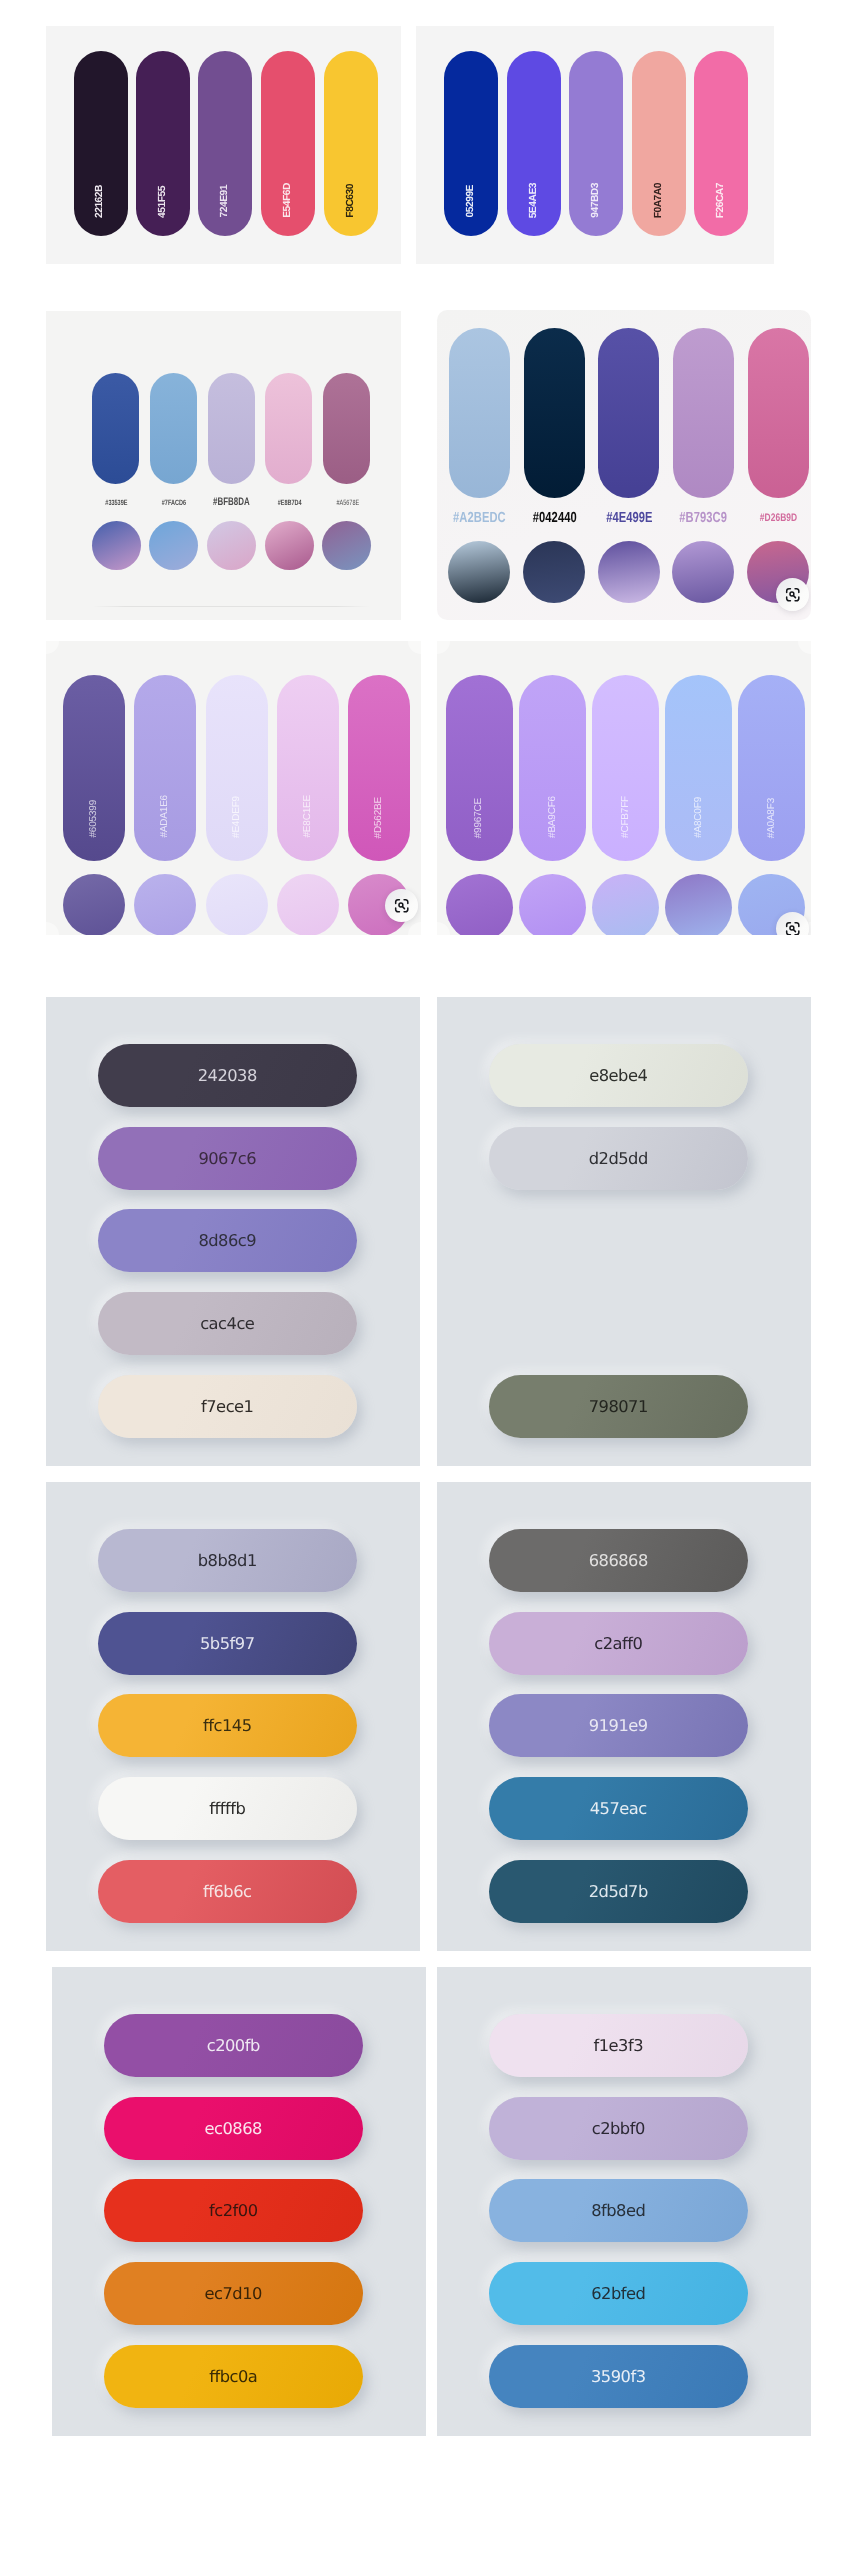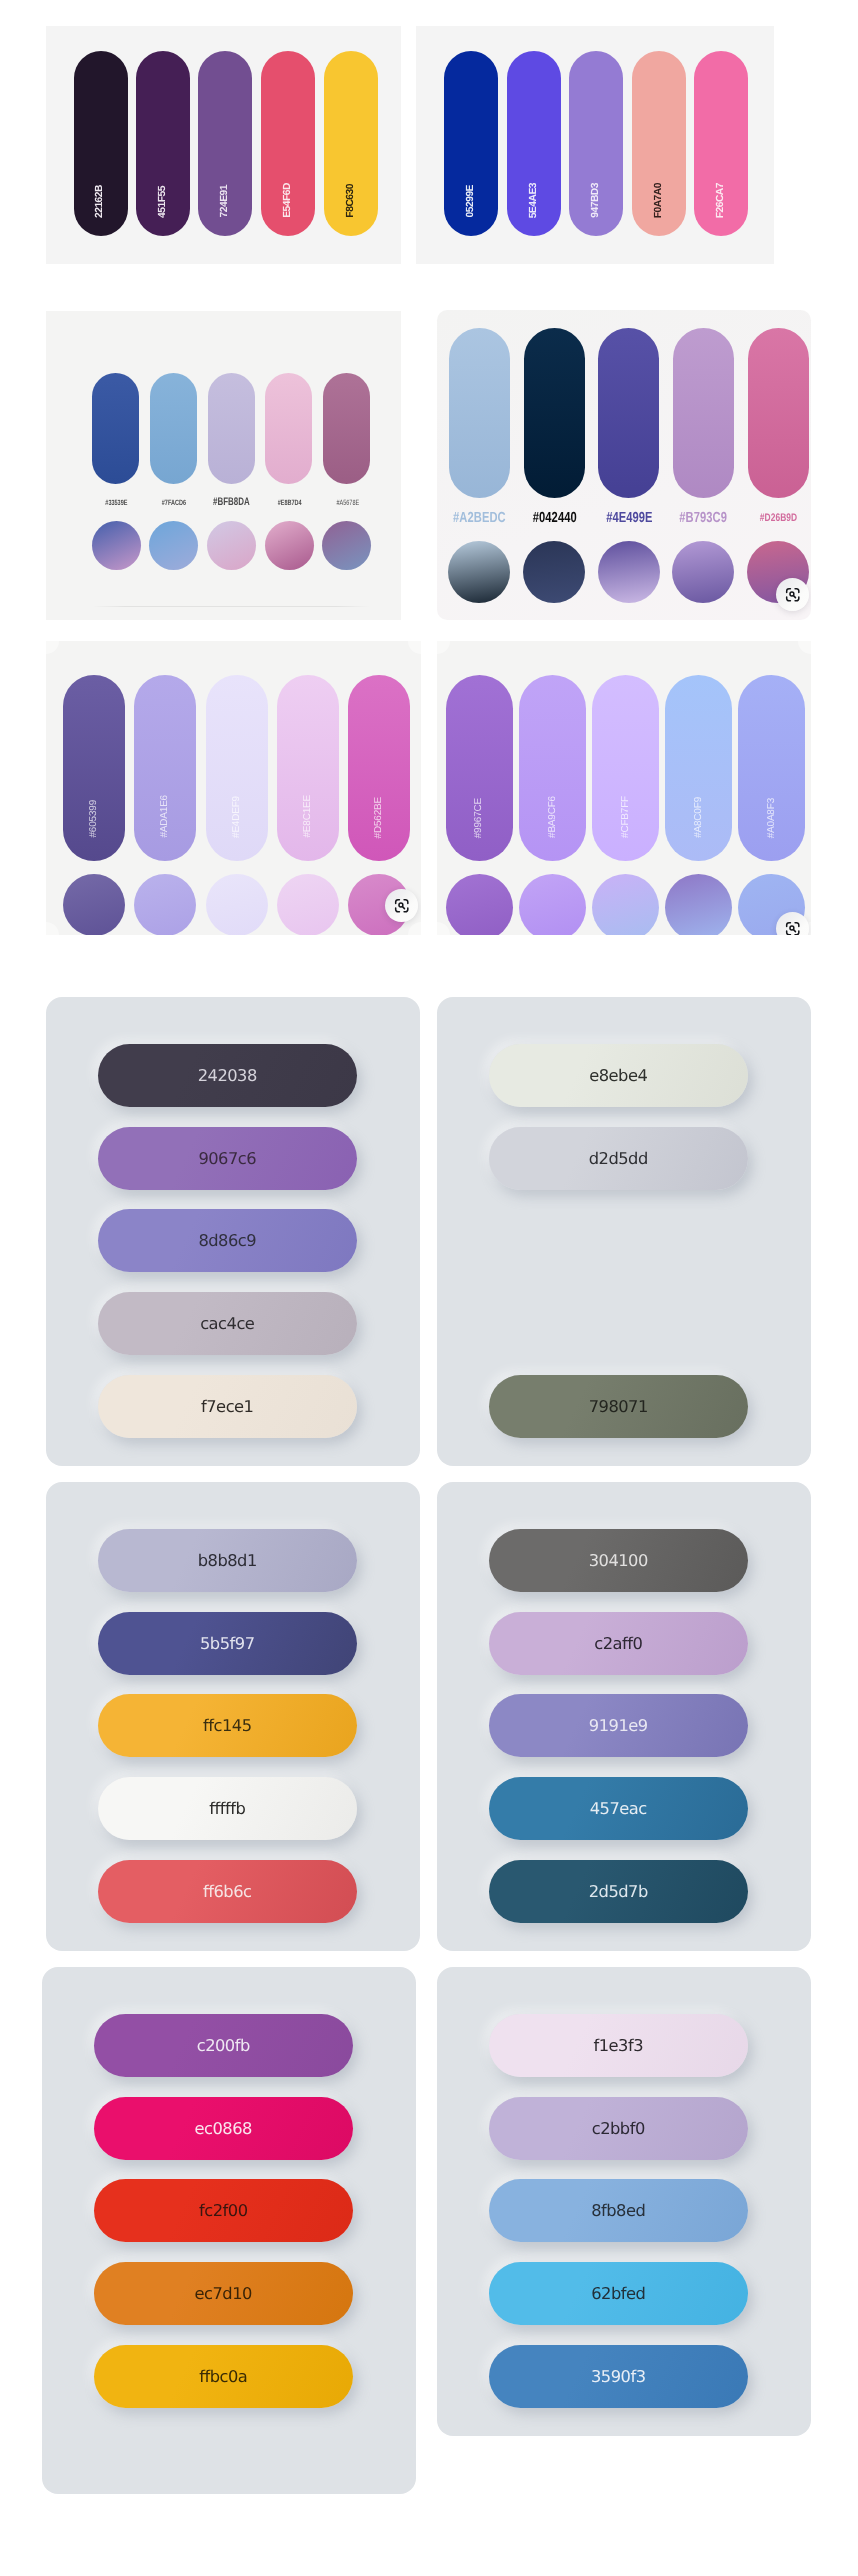--- a/index.html
+++ b/index.html
@@ -29,21 +29,21 @@
   .hxc { display:inline-block; transform-origin:center; }
   .dot { position:absolute; border-radius:50%; }
   .divider { position: absolute; height: 0.9px; }
 
   .fab { position: absolute; border-radius: 50%;
          background: linear-gradient(135deg,#e9e9ed 0%,#f2f2f3 38%,#fbfbfa 65%,#fdfdfc 100%);
          display:flex; align-items:center; justify-content:center;
          box-shadow: 0 1.7px 6px rgba(40,40,60,.13); }
   .fab svg { display:block; }
 
-  .cardB { position:absolute; overflow:hidden;border-radius:16px; }
+  .cardB { position:absolute; overflow:hidden; }
   .nbar { position:absolute; border-radius: 858px;
           display:flex; align-items:center; justify-content:center;
           font-size: 16.3px; letter-spacing:-0.5px; text-indent:-0.5px;
           font-family:"DejaVu Sans", sans-serif; }
 </style>
 </head>
 <body>
 
 <div class="page">
 <div class="card cardA" style="left:46px;top:26px;width:355px;height:238px">
@@ -230,27 +230,27 @@
   <div class="nbar" style="left:52px;top:378px;width:259px;height:63px;background:linear-gradient(115deg,#777e6d 0%,#777e6d 35%,#686f5f 100%);color:#23251f;box-shadow:4.3px 6px 13px rgba(152,162,175,.46),-4.3px -4.3px 11px rgba(255,255,255,.50)">798071</div>
 </div>
 <div class="cardB" style="left:46px;top:1482px;width:374px;height:469px;background:#dee2e6">
   <div class="nbar" style="left:52px;top:47px;width:259px;height:63px;background:linear-gradient(115deg,#b8b8d1 0%,#b8b8d1 35%,#a8a8c4 100%);color:#2d2d36;box-shadow:4.3px 6px 13px rgba(152,162,175,.46),-4.3px -4.3px 11px rgba(255,255,255,.50)">b8b8d1</div>
   <div class="nbar" style="left:52px;top:130px;width:259px;height:63px;background:linear-gradient(115deg,#4f5392 0%,#4f5392 35%,#404476 100%);color:#e2e3ee;box-shadow:4.3px 6px 13px rgba(152,162,175,.46),-4.3px -4.3px 11px rgba(255,255,255,.50)">5b5f97</div>
   <div class="nbar" style="left:52px;top:212px;width:259px;height:63px;background:linear-gradient(115deg,#f5b435 0%,#f5b435 35%,#e9a41e 100%);color:#392e10;box-shadow:4.3px 6px 13px rgba(152,162,175,.46),-4.3px -4.3px 11px rgba(255,255,255,.50)">ffc145</div>
   <div class="nbar" style="left:52px;top:295px;width:259px;height:63px;background:linear-gradient(115deg,#f7f7f5 0%,#f7f7f5 35%,#ebebe9 100%);color:#2c2c2a;box-shadow:4.3px 6px 13px rgba(152,162,175,.46),-4.3px -4.3px 11px rgba(255,255,255,.50)">fffffb</div>
   <div class="nbar" style="left:52px;top:378px;width:259px;height:63px;background:linear-gradient(115deg,#e45e63 0%,#e45e63 35%,#d24d53 100%);color:#f6e4e4;box-shadow:4.3px 6px 13px rgba(152,162,175,.46),-4.3px -4.3px 11px rgba(255,255,255,.50)">ff6b6c</div>
 </div>
 <div class="cardB" style="left:437px;top:1482px;width:374px;height:469px;background:#dee2e6">
-  <div class="nbar" style="left:52px;top:47px;width:259px;height:63px;background:linear-gradient(115deg,#6c6b6a 0%,#6c6b6a 35%,#5b5a59 100%);color:#e1e0df;box-shadow:4.3px 6px 13px rgba(152,162,175,.46),-4.3px -4.3px 11px rgba(255,255,255,.50)">304100</div>
+  <div class="nbar" style="left:52px;top:47px;width:259px;height:63px;background:linear-gradient(115deg,#6c6b6a 0%,#6c6b6a 35%,#5b5a59 100%);color:#e1e0df;box-shadow:4.3px 6px 13px rgba(152,162,175,.46),-4.3px -4.3px 11px rgba(255,255,255,.50)">686868</div>
   <div class="nbar" style="left:52px;top:130px;width:259px;height:63px;background:linear-gradient(115deg,#c9afd7 0%,#c9afd7 35%,#bb9ecc 100%);color:#2d2733;box-shadow:4.3px 6px 13px rgba(152,162,175,.46),-4.3px -4.3px 11px rgba(255,255,255,.50)">c2aff0</div>
   <div class="nbar" style="left:52px;top:212px;width:259px;height:63px;background:linear-gradient(115deg,#8c88c5 0%,#8c88c5 35%,#7874b4 100%);color:#e8e7f2;box-shadow:4.3px 6px 13px rgba(152,162,175,.46),-4.3px -4.3px 11px rgba(255,255,255,.50)">9191e9</div>
   <div class="nbar" style="left:52px;top:295px;width:259px;height:63px;background:linear-gradient(115deg,#347ca9 0%,#347ca9 35%,#2a6b96 100%);color:#e5edf3;box-shadow:4.3px 6px 13px rgba(152,162,175,.46),-4.3px -4.3px 11px rgba(255,255,255,.50)">457eac</div>
   <div class="nbar" style="left:52px;top:378px;width:259px;height:63px;background:linear-gradient(115deg,#295870 0%,#295870 35%,#1f495f 100%);color:#dee7ed;box-shadow:4.3px 6px 13px rgba(152,162,175,.46),-4.3px -4.3px 11px rgba(255,255,255,.50)">2d5d7b</div>
 </div>
-<div class="cardB" style="left:42px;top:1967px;width:374px;height:527px;background:#dee2e6">
+<div class="cardB" style="left:52px;top:1967px;width:374px;height:469px;background:#dee2e6">
   <div class="nbar" style="left:52px;top:47px;width:259px;height:63px;background:linear-gradient(115deg,#934fa5 0%,#934fa5 35%,#8a4a9d 100%);color:#efe8f2;box-shadow:4.3px 6px 13px rgba(152,162,175,.46),-4.3px -4.3px 11px rgba(255,255,255,.50)">c200fb</div>
   <div class="nbar" style="left:52px;top:130px;width:259px;height:63px;background:linear-gradient(115deg,#ea0f6c 0%,#ea0f6c 35%,#dc0a64 100%);color:#fae6ee;box-shadow:4.3px 6px 13px rgba(152,162,175,.46),-4.3px -4.3px 11px rgba(255,255,255,.50)">ec0868</div>
   <div class="nbar" style="left:52px;top:212px;width:259px;height:63px;background:linear-gradient(115deg,#e6301d 0%,#e6301d 35%,#dc2a17 100%);color:#391610;box-shadow:4.3px 6px 13px rgba(152,162,175,.46),-4.3px -4.3px 11px rgba(255,255,255,.50)">fc2f00</div>
   <div class="nbar" style="left:52px;top:295px;width:259px;height:63px;background:linear-gradient(115deg,#e08022 0%,#e08022 35%,#d5760f 100%);color:#3a2407;box-shadow:4.3px 6px 13px rgba(152,162,175,.46),-4.3px -4.3px 11px rgba(255,255,255,.50)">ec7d10</div>
   <div class="nbar" style="left:52px;top:378px;width:259px;height:63px;background:linear-gradient(115deg,#f1b411 0%,#f1b411 35%,#e8a905 100%);color:#392b05;box-shadow:4.3px 6px 13px rgba(152,162,175,.46),-4.3px -4.3px 11px rgba(255,255,255,.50)">ffbc0a</div>
 </div>
 <div class="cardB" style="left:437px;top:1967px;width:374px;height:469px;background:#dee2e6">
   <div class="nbar" style="left:52px;top:47px;width:259px;height:63px;background:linear-gradient(115deg,#efe1ef 0%,#efe1ef 35%,#e7d8e8 100%);color:#2e2a2f;box-shadow:4.3px 6px 13px rgba(152,162,175,.46),-4.3px -4.3px 11px rgba(255,255,255,.50)">f1e3f3</div>
   <div class="nbar" style="left:52px;top:130px;width:259px;height:63px;background:linear-gradient(115deg,#c0b2d8 0%,#c0b2d8 35%,#b4a5cd 100%);color:#2c2935;box-shadow:4.3px 6px 13px rgba(152,162,175,.46),-4.3px -4.3px 11px rgba(255,255,255,.50)">c2bbf0</div>
   <div class="nbar" style="left:52px;top:212px;width:259px;height:63px;background:linear-gradient(115deg,#88b2df 0%,#88b2df 35%,#7aa6d6 100%);color:#27303a;box-shadow:4.3px 6px 13px rgba(152,162,175,.46),-4.3px -4.3px 11px rgba(255,255,255,.50)">8fb8ed</div>

